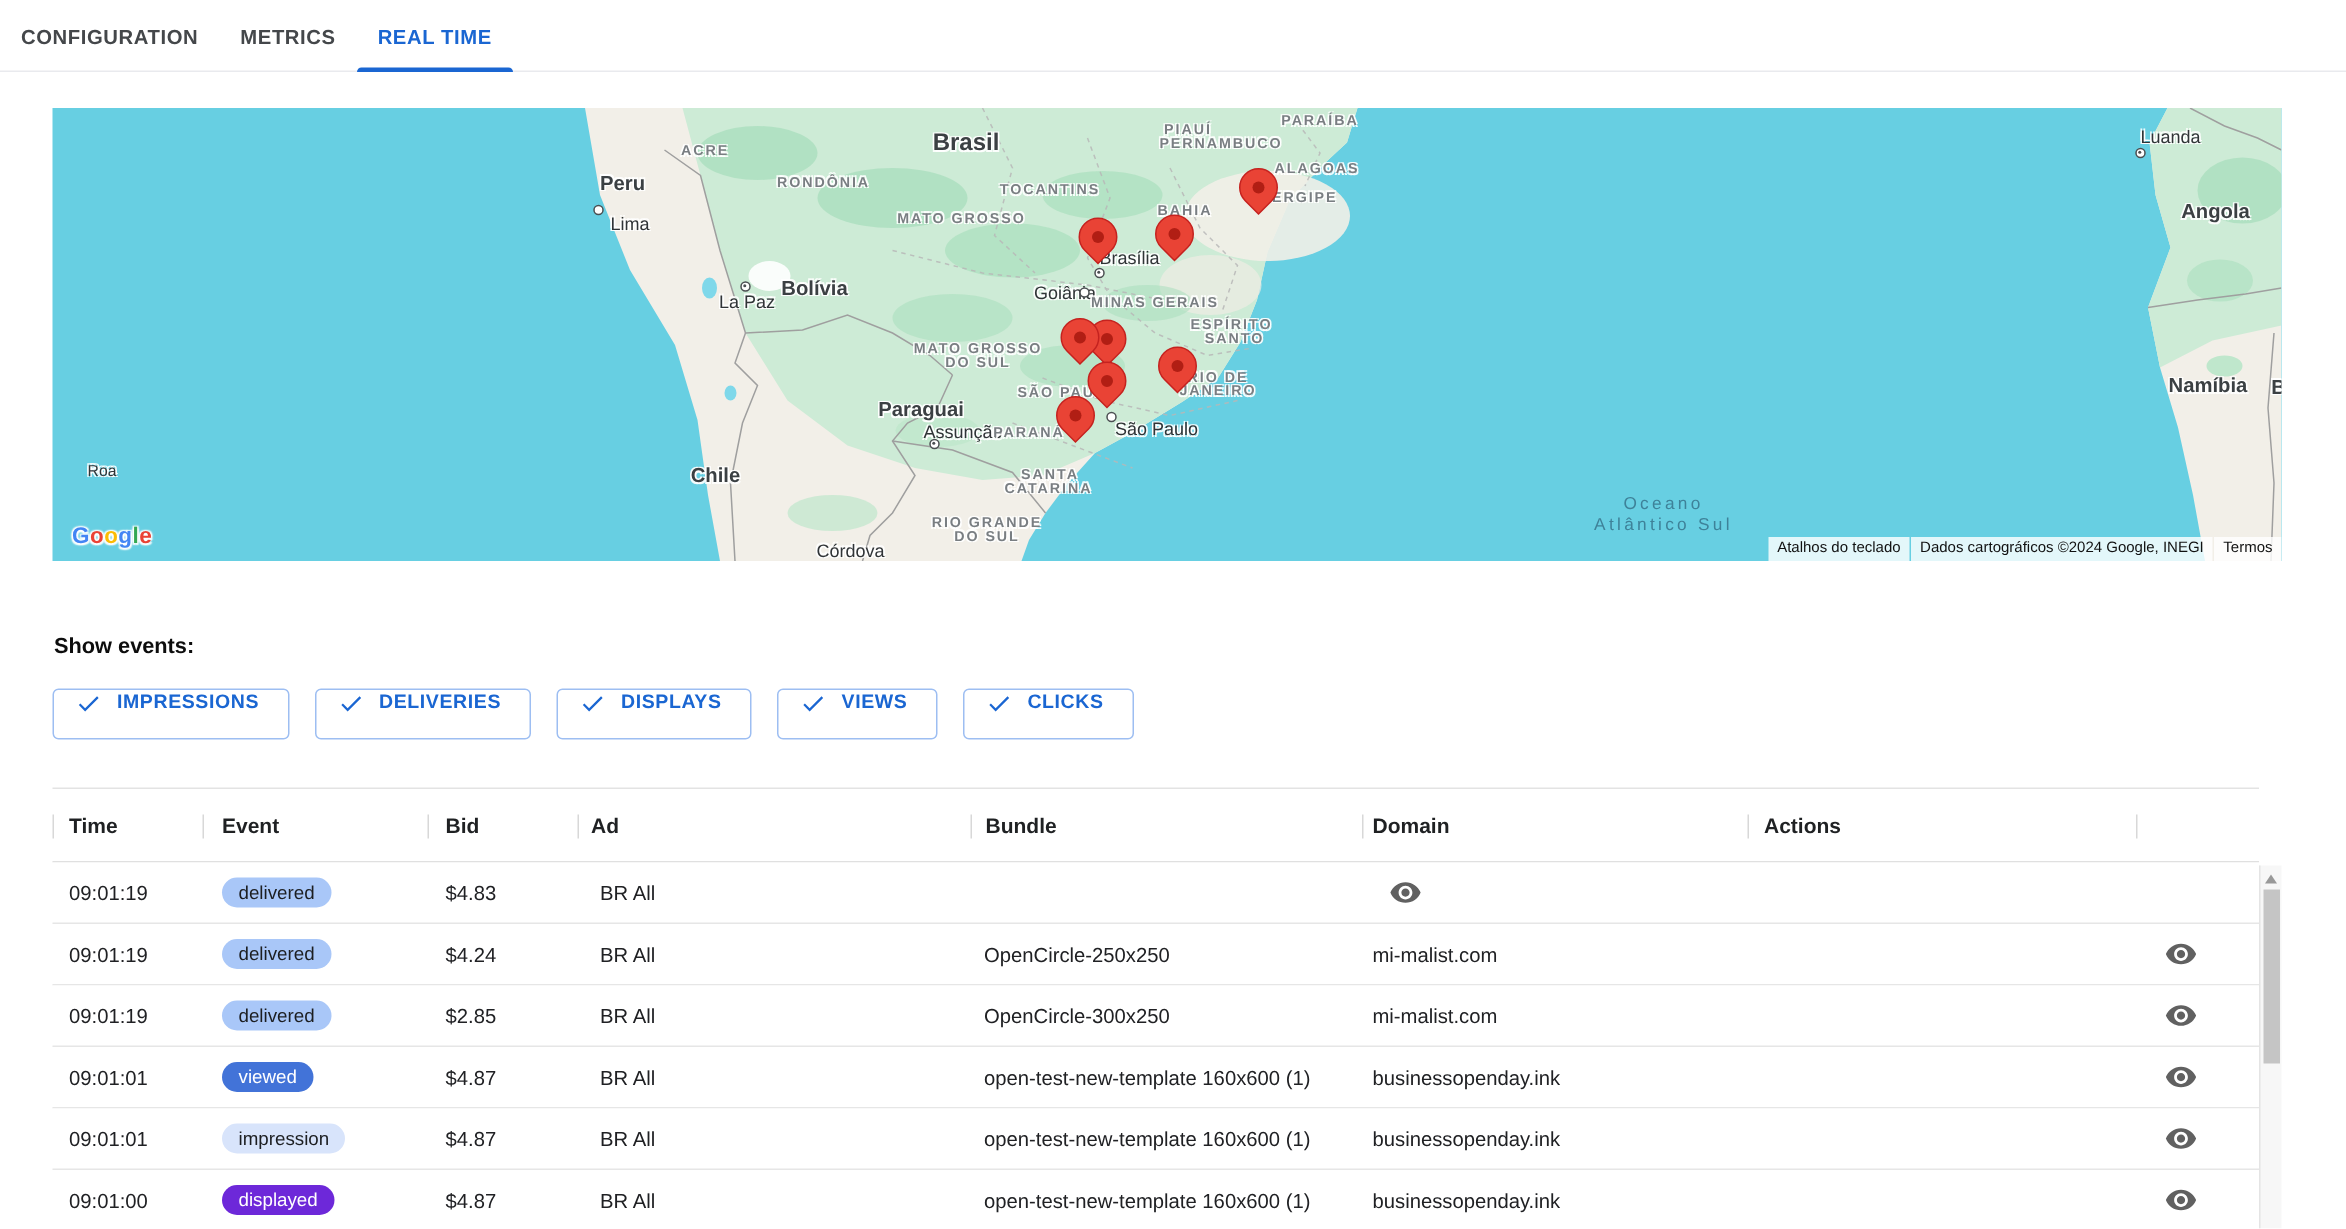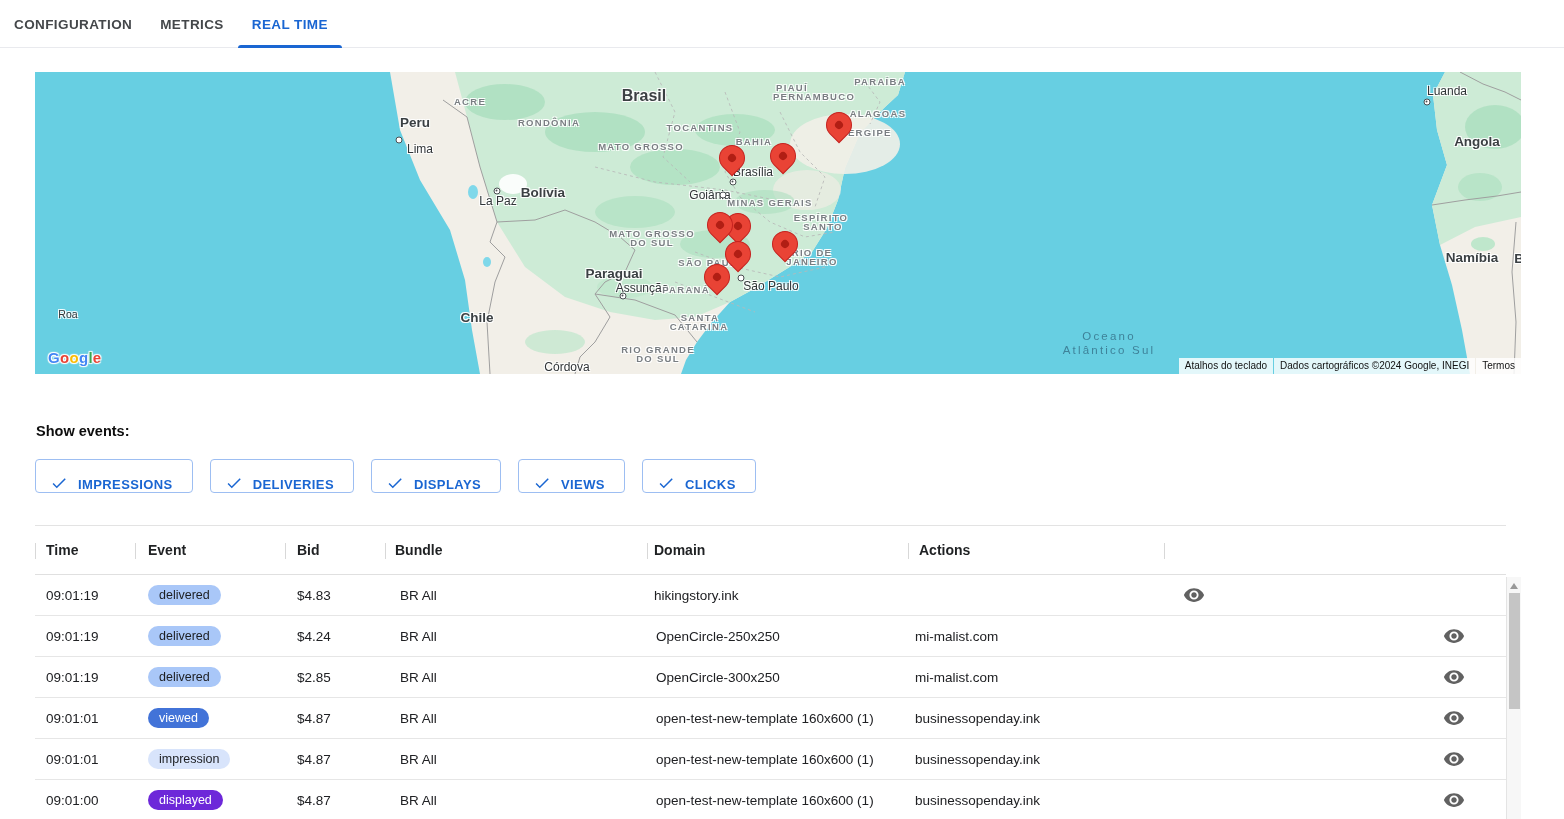--- a/index.html
+++ b/index.html
@@ -40,21 +40,21 @@
   .gmap-logo { position:absolute; left:13px; bottom:8px; font-size:15px; font-weight:700; z-index:6;
                letter-spacing:.3px; cursor:pointer;
                text-shadow:-1px -1px 1px #fff, 1px -1px 1px #fff, -1px 1px 1px #fff, 1px 1px 1px #fff; }
   .attrib { position:absolute; right:0; bottom:0; display:flex; z-index:6; font-size:10px; color:#111; }
   .attrib span { background:rgba(255,255,255,.82); padding:2px 6px 3px; margin-left:1px; }
   .attrib .link { cursor:pointer; }
 
   
   .show-events { position:absolute; left:36px; top:423px; font-size:14.5px; font-weight:700; color:#0d0d0d; }
   .filters { position:absolute; left:35px; top:459px; display:flex; gap:17px; }
-  .filter-btn { height:34px; display:flex; align-items:flex-end; gap:10px; padding:0 19px 0 14px;
+  .filter-btn { height:34px; display:flex; align-items:flex-start; gap:10px; padding:0 19px 0 14px;
                 background:#fff; border:1px solid #9dbef2; border-radius:4px; cursor:pointer;
                 font-size:13px; font-weight:700; letter-spacing:.4px; color:#1a66d2;
                 font-family:"Liberation Sans", sans-serif; }
   .filter-btn svg { flex:0 0 auto; }
 
   
   .rt-table { position:absolute; left:35px; top:525px; width:1486px; }
   .grid-cols { display:grid; grid-template-columns:100px 150px 100px 262px 261px 257px 260px 81px; }
   .thead { height:50px; border-top:1px solid #e3e3e3; border-bottom:1px solid #e0e0e0; width:1471px; }
   .th { position:relative; display:flex; align-items:center; font-size:14px; font-weight:700; color:#1f2123; }
@@ -167,21 +167,21 @@
 
   <div class="mlabel state" style="left:435px;top:29px">ACRE</div>
   <div class="mlabel state" style="left:514px;top:50px">RONDÔNIA</div>
   <div class="mlabel state" style="left:606px;top:74px">MATO GROSSO</div>
   <div class="mlabel state" style="left:665px;top:55px">TOCANTINS</div>
   <div class="mlabel state" style="left:757px;top:15px">PIAUÍ</div>
   <div class="mlabel state" style="left:779px;top:24px">PERNAMBUCO</div>
   <div class="mlabel state" style="left:845px;top:9px">PARAÍBA</div>
   <div class="mlabel state" style="left:843px;top:41px">ALAGOAS</div>
   <div class="mlabel state" style="left:831px;top:60px">SERGIPE</div>
-  <div class="mlabel state" style="left:719px;top:69px">BAHIA</div>
+  <div class="mlabel state" style="left:755px;top:69px">BAHIA</div>
   <div class="mlabel state" style="left:735px;top:130px">MINAS GERAIS</div>
   <div class="mlabel state" style="left:786px;top:145px">ESPÍRITO</div>
   <div class="mlabel state" style="left:788px;top:154px">SANTO</div>
   <div class="mlabel state" style="left:617px;top:161px">MATO GROSSO</div>
   <div class="mlabel state" style="left:617px;top:170px">DO SUL</div>
   <div class="mlabel state" style="left:677px;top:190px">SÃO PAULO</div>
   <div class="mlabel state" style="left:777px;top:180px">RIO DE</div>
   <div class="mlabel state" style="left:777px;top:189px">JANEIRO</div>
   <div class="mlabel state" style="left:651px;top:217px">PARANÁ</div>
   <div class="mlabel state" style="left:665px;top:245px">SANTA</div>
@@ -251,33 +251,33 @@
       </svg>
     <span>CLICKS</span>
   </button>
 </div>
 
 <div class="rt-table">
   <div class="thead grid-cols">
     <div class="th pad-time">Time</div>
     <div class="th pad-event">Event</div>
     <div class="th pad-bid">Bid</div>
+    <div class="th pad-ad">Ad</div>
     <div class="th pad-bundle">Bundle</div>
     <div class="th pad-domain">Domain</div>
     <div class="th pad-time last">Actions</div>
   </div>
 
   <div class="trow grid-cols">
     <div class="td pad-time">09:01:19</div>
     <div class="td pad-event">
         <span class="badge delivered">delivered</span>
       </div>
     <div class="td pad-bid">$4.83</div>
     <div class="td pad-target">BR All</div>
-    <div class="td pad-domain">hikingstory.ink</div>
     <div class="td pad-bundle"></div>
     <div class="td pad-actions">
         <span class="eye-btn">
           <svg width="22" height="22" viewBox="0 0 24 24">
             <path d="M12 4.5C7 4.5 2.7 7.6 1 12c1.7 4.4 6 7.5 11 7.5s9.3-3.1 11-7.5c-1.7-4.4-6-7.5-11-7.5zm0 12.5c-2.8 0-5-2.2-5-5s2.2-5 5-5 5 2.2 5 5-2.2 5-5 5zm0-8c-1.7 0-3 1.3-3 3s1.3 3 3 3 3-1.3 3-3-1.3-3-3-3z" fill="#616161"></path>
           </svg>
         </span>
       </div>
   </div>
 

